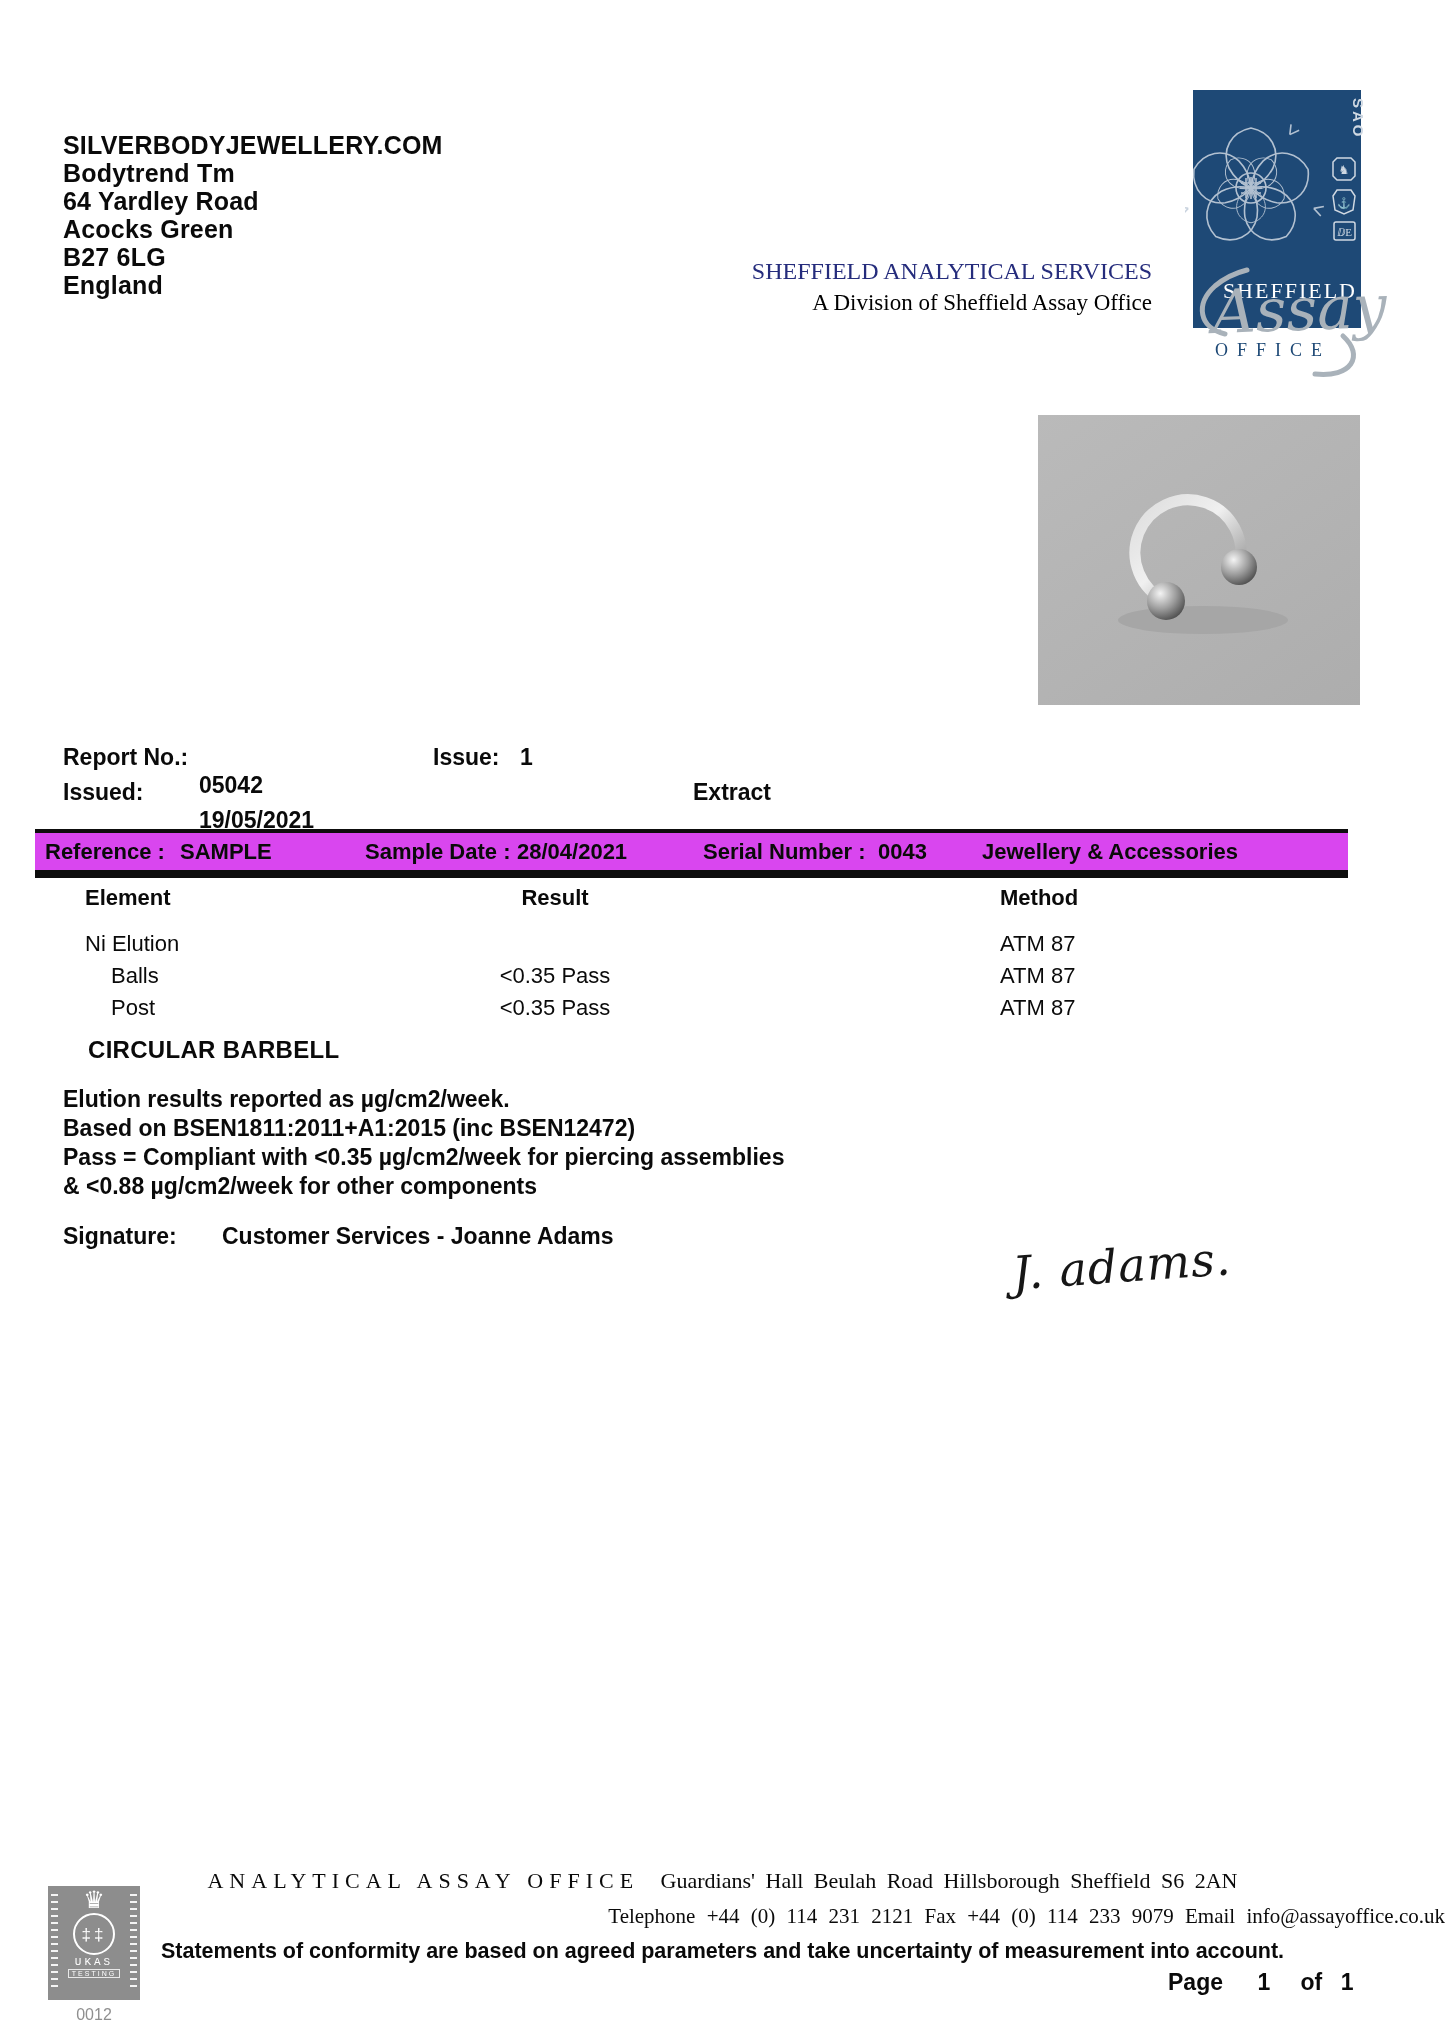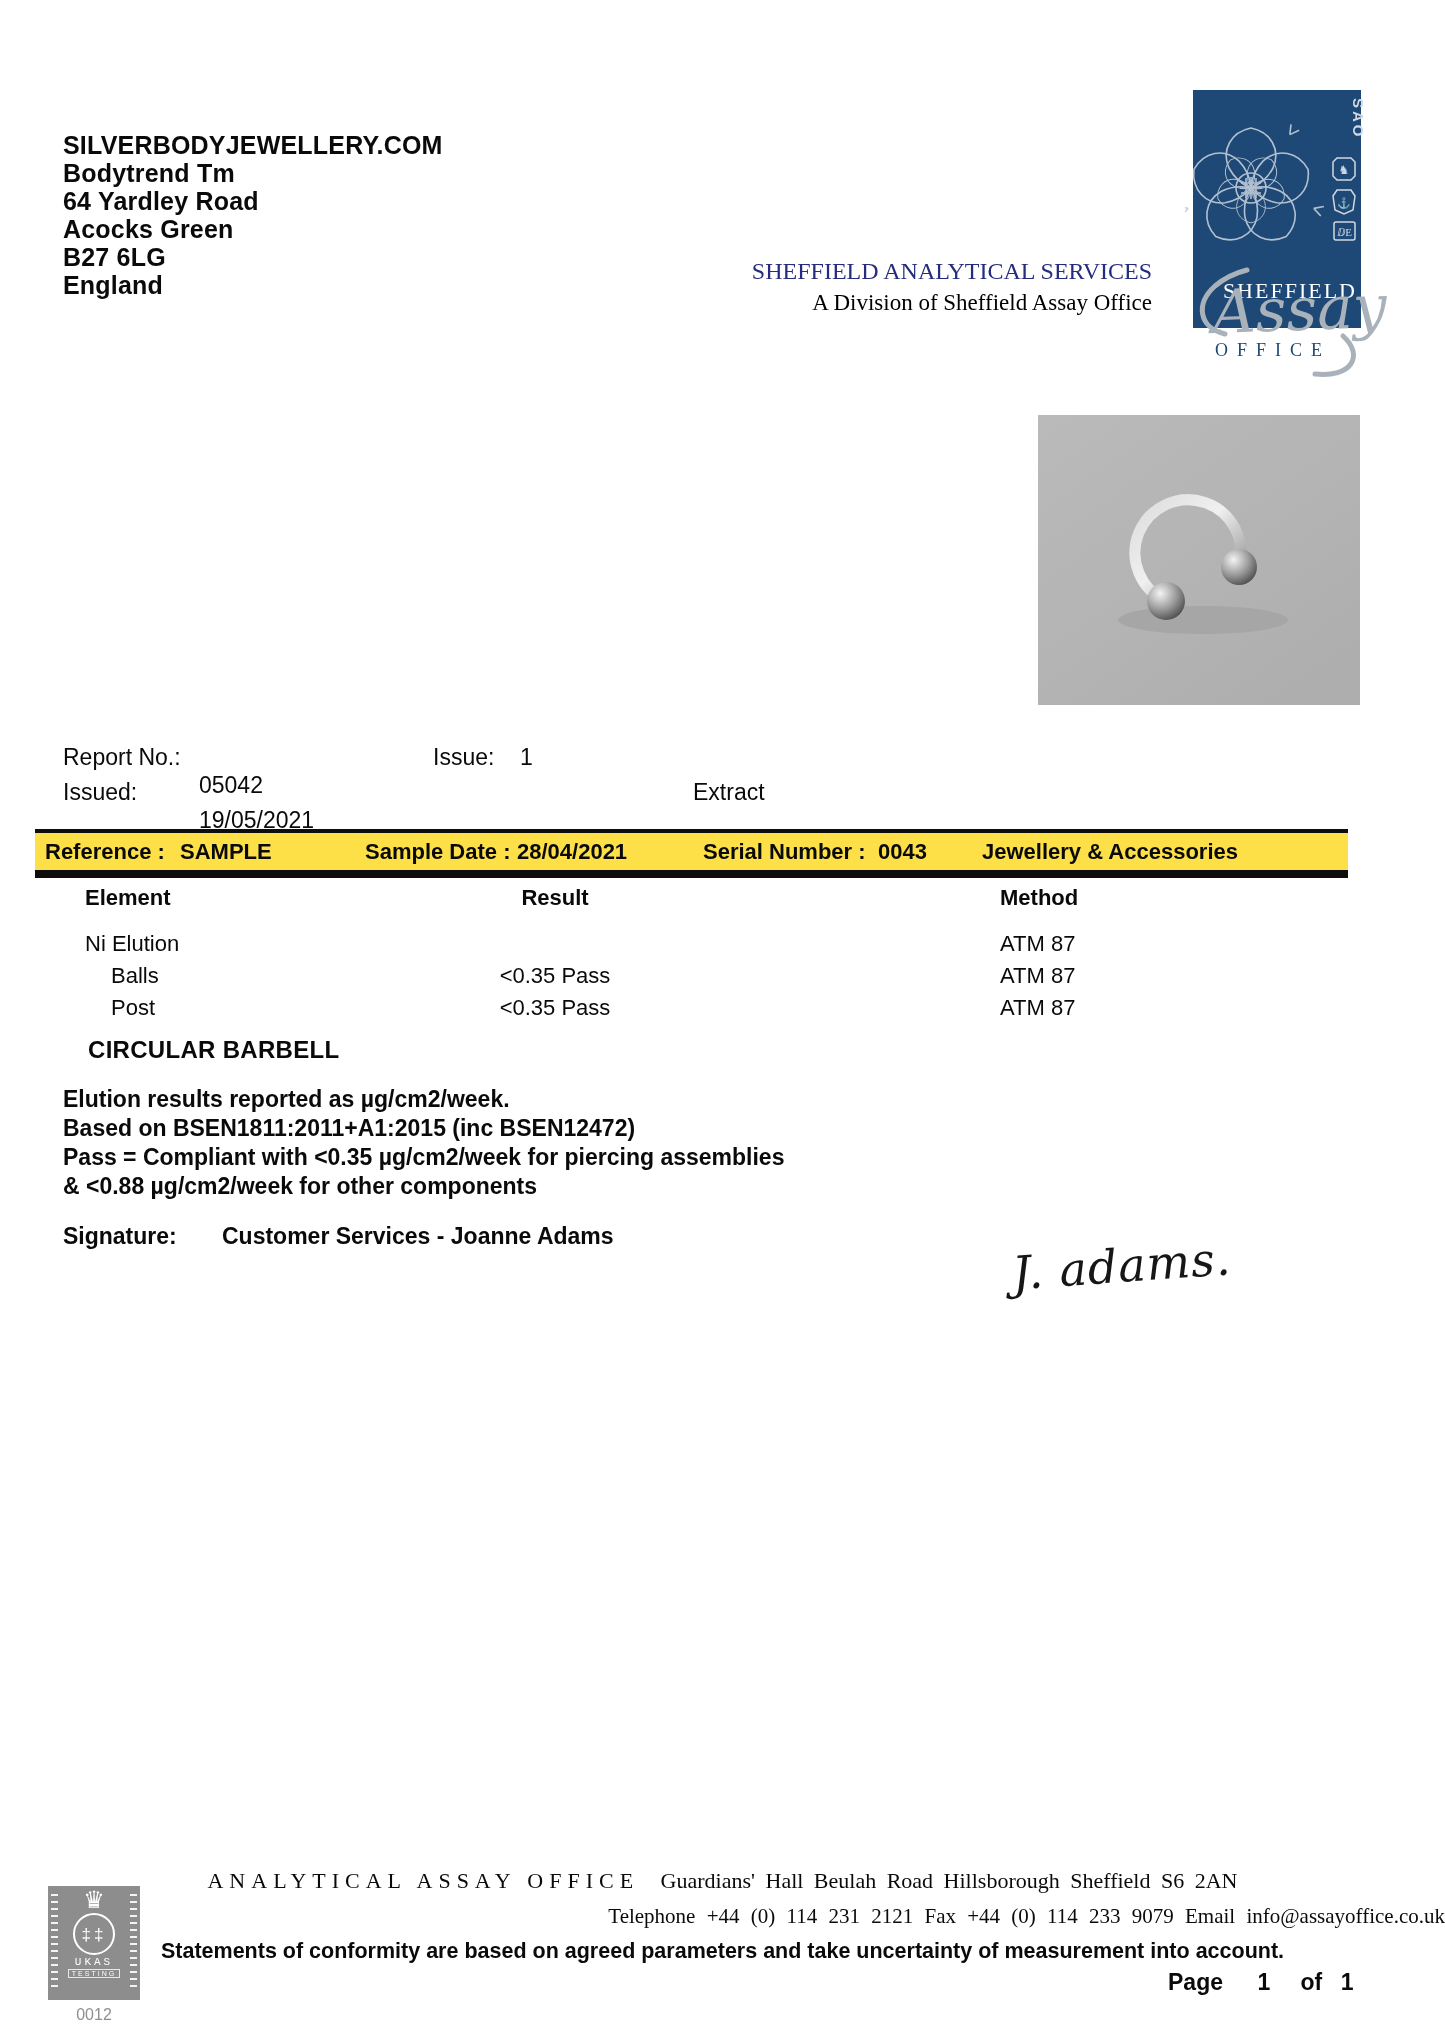--- a/index.html
+++ b/index.html
@@ -20,34 +20,34 @@
   .division-title { color: #252c7c; font-size: 24px; }
   .division-sub { color: #000; font-size: 23px; margin-top: 5px; }
 
   
   .assay-logo { position: absolute; left: 1185px; top: 86px; }
 
   
   .product-photo { position: absolute; left: 1038px; top: 415px; width: 322px; height: 290px; background: linear-gradient(145deg, #bababa 0%, #b3b3b3 55%, #adadad 100%); }
 
   
-  .report-block { position: absolute; left: 63px; top: 744px; font-weight: normal; font-size: 23px; width: 900px; height: 70px; }
+  .report-block { position: absolute; left: 63px; top: 744px; font-weight: bold; font-size: 23px; width: 900px; height: 70px; }
   .report-row { position: absolute; left: 0; right: 0; height: 28px; }
   .report-row.r1 { top: 0; }
   .report-row.r2 { top: 35px; }
   .report-row span { position: absolute; white-space: nowrap; }
   .rlabel { left: 0; }
   .rvalue { left: 136px; margin-top: 28px; }
   .ilabel { left: 370px; }
   .ivalue { left: 457px; }
   .extract { left: 630px; }
 
   
   .band { position: absolute; left: 35px; top: 829px; width: 1313px; height: 49px;
-          background: #fde047; border-top: 4px solid #0d0d0d; border-bottom: 8px solid #0d0d0d;
+          background: #d946ef; border-top: 4px solid #0d0d0d; border-bottom: 8px solid #0d0d0d;
           font-weight: bold; font-size: 22px; }
   .band span { position: absolute; top: 50%; transform: translateY(-50%); white-space: nowrap; }
   .b-ref-l { left: 10px; }   .b-ref-v { left: 145px; }
   .b-date-l { left: 330px; } .b-date-v { left: 482px; }
   .b-ser-l { left: 668px; }  .b-ser-v { left: 843px; }
   .b-cat { left: 947px; }
 
   
   .results { position: absolute; left: 63px; top: 885px; width: 1120px; font-size: 22px; }
   .trow { position: relative; height: 32px; }

